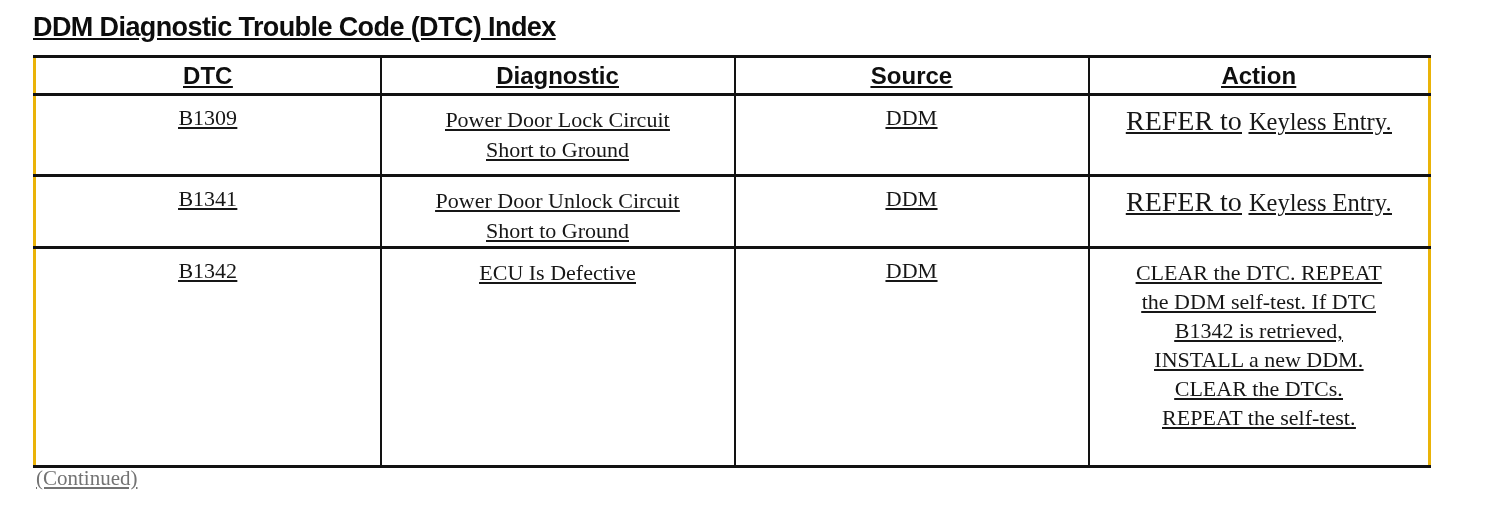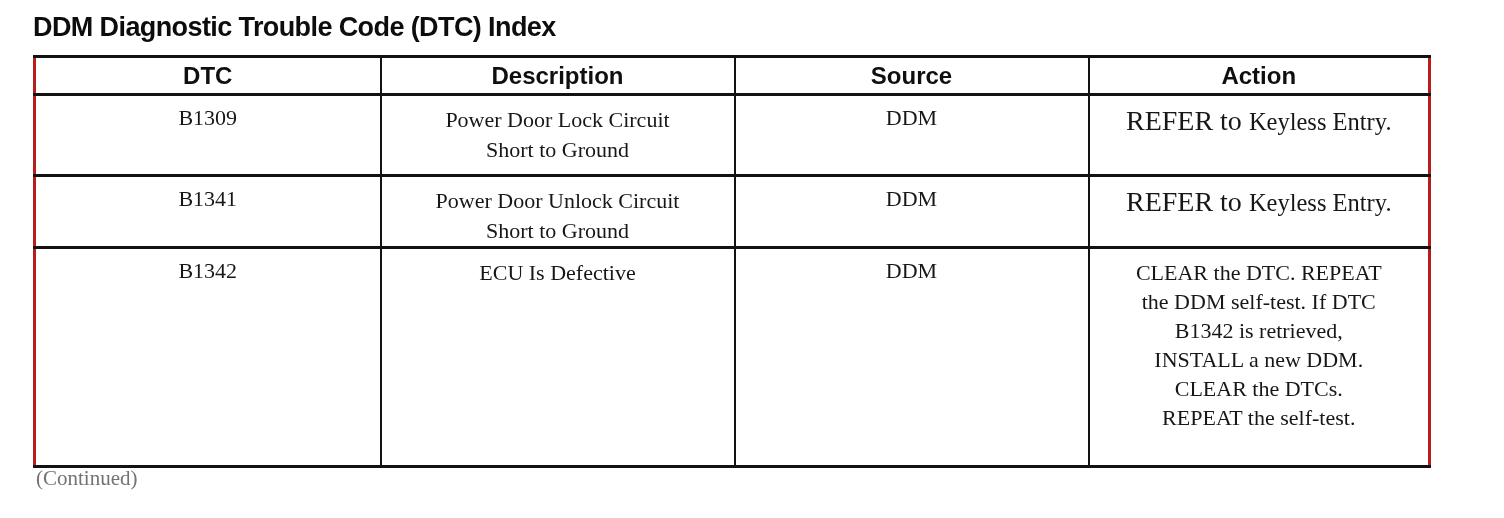--- a/index.html
+++ b/index.html
@@ -1,15 +1,15 @@
 <!DOCTYPE html>
 <html><head>
 <meta charset="utf-8">
 <style>
-  * { margin: 0; padding: 0; box-sizing: border-box; }
+  * { margin: 0; padding: 0; box-sizing: border-box; text-decoration: underline; }
   html, body { background: #ffffff; }
   .page {
     position: relative;
     width: 1504px;
     height: 518px;
     background: #ffffff;
     color: #141414;
     overflow: hidden;
   }
   .doc-title {
@@ -23,21 +23,21 @@
     color: #0d0d0d;
     white-space: nowrap;
   }
   table.dtc-table {
     position: absolute;
     left: 33px;
     top: 55px;
     width: 1395px;
     border-collapse: collapse;
     table-layout: fixed;
-    border: 3px solid #b91c1c;
+    border: 3px solid #eab308;
   }
   .dtc-table th, .dtc-table td {
     border: 2px solid #121212;
     border-top-width: 3px;
     border-bottom-width: 3px;
     text-align: center;
     overflow: hidden;
   }
   .dtc-table th {
     font-family: "Liberation Sans", sans-serif;
@@ -81,21 +81,21 @@
   <table class="dtc-table">
     <colgroup>
       <col style="width:346px">
       <col style="width:354px">
       <col style="width:354px">
       <col style="width:341px">
     </colgroup>
     <thead>
       <tr>
         <th>DTC</th>
-        <th>Description</th>
+        <th>Diagnostic</th>
         <th>Source</th>
         <th>Action</th>
       </tr>
     </thead>
     <tbody>
       <tr class="row-1">
         <td>B1309</td>
         <td>
           <div class="desc-line">Power Door Lock Circuit</div>
           <div class="desc-line">Short to Ground</div>

